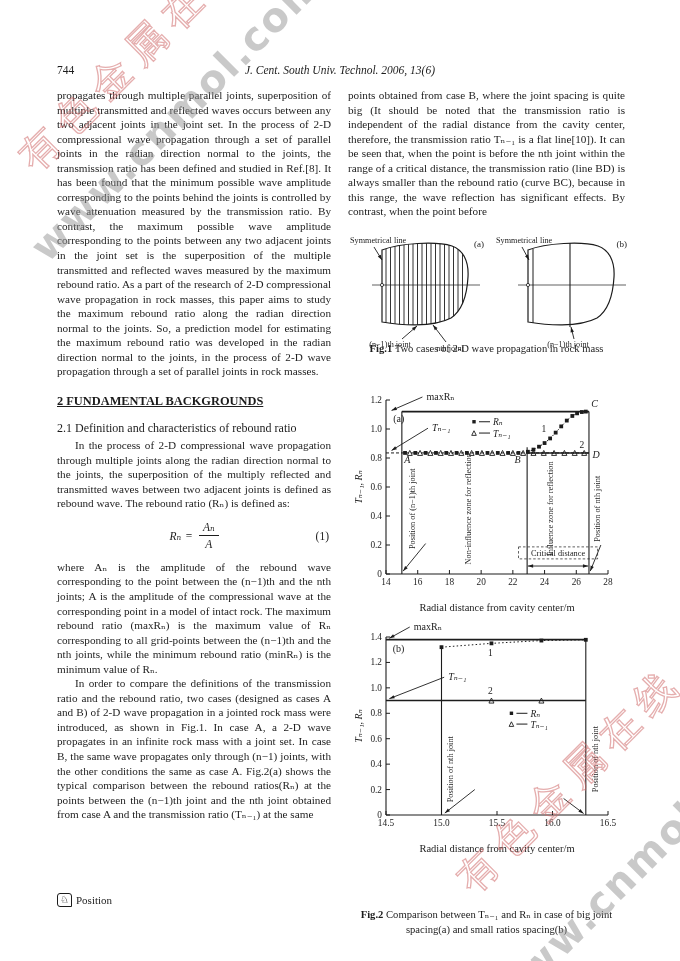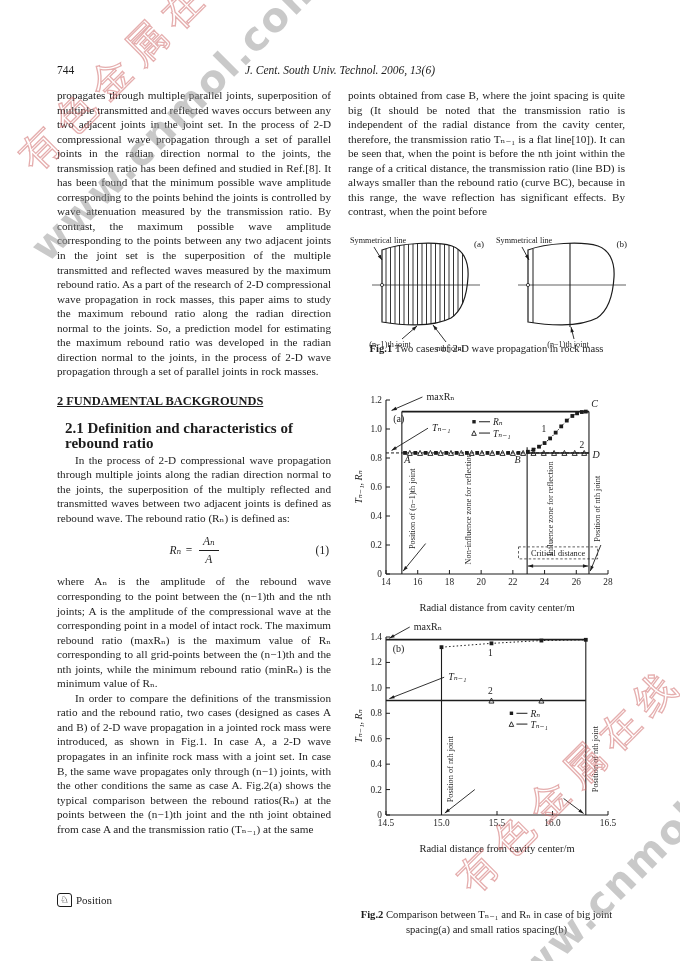--- a/index.html
+++ b/index.html
@@ -10,21 +10,21 @@
     color:#1c1c1c;
   }
   .hdr-num{position:absolute;left:57px;top:64px;font-size:11.5px;}
   .hdr-journal{position:absolute;left:0;top:64px;width:680px;text-align:center;font-size:11.5px;font-style:italic;}
   .col{position:absolute;top:88px;font-size:11.2px;line-height:14.55px;text-align:justify;}
   .col-left{left:57px;width:274px;}
   .col-right{left:348px;width:277px;}
   .para{margin:0 0 0 0;}
   .para.indent{text-indent:18px;}
   .sec-head{font-weight:bold;font-size:12.4px;margin:15px 0 13px 0;text-align:left;text-decoration:underline;}
-  .sub-head{font-weight:bold;font-size:15px;margin:0 0 2px 8px;text-align:left;}
+  .sub-head{font-weight:normal;font-size:12px;margin:0 0 2px 0;text-align:left;}
   .equation{display:flex;align-items:center;justify-content:center;margin:9px 0 8px 0;font-style:italic;font-size:11.5px;position:relative;}
   .frac{display:inline-block;text-align:center;vertical-align:middle;margin-left:6px;}
   .frac .num{display:block;padding:0 4px 1px 4px;}
   .frac .den{display:block;border-top:1px solid #1c1c1c;padding:1px 4px 0 4px;}
   .eq-num{position:absolute;right:2px;top:50%;transform:translateY(-50%);font-style:normal;}
   .springer{position:absolute;left:57px;top:893px;font-size:11px;display:flex;align-items:center;}
   .springer .knight{display:inline-block;width:13px;height:12px;border:1px solid #1c1c1c;border-radius:3px 3px 0 3px;font-size:10px;line-height:11px;text-align:center;margin-right:4px;}
   .fig-caption{text-align:center;font-size:10.6px;line-height:15px;margin-top:3px;}
   .fig-caption b{font-weight:bold;}
   .fig1-svg{position:absolute;left:350px;top:233px;}

